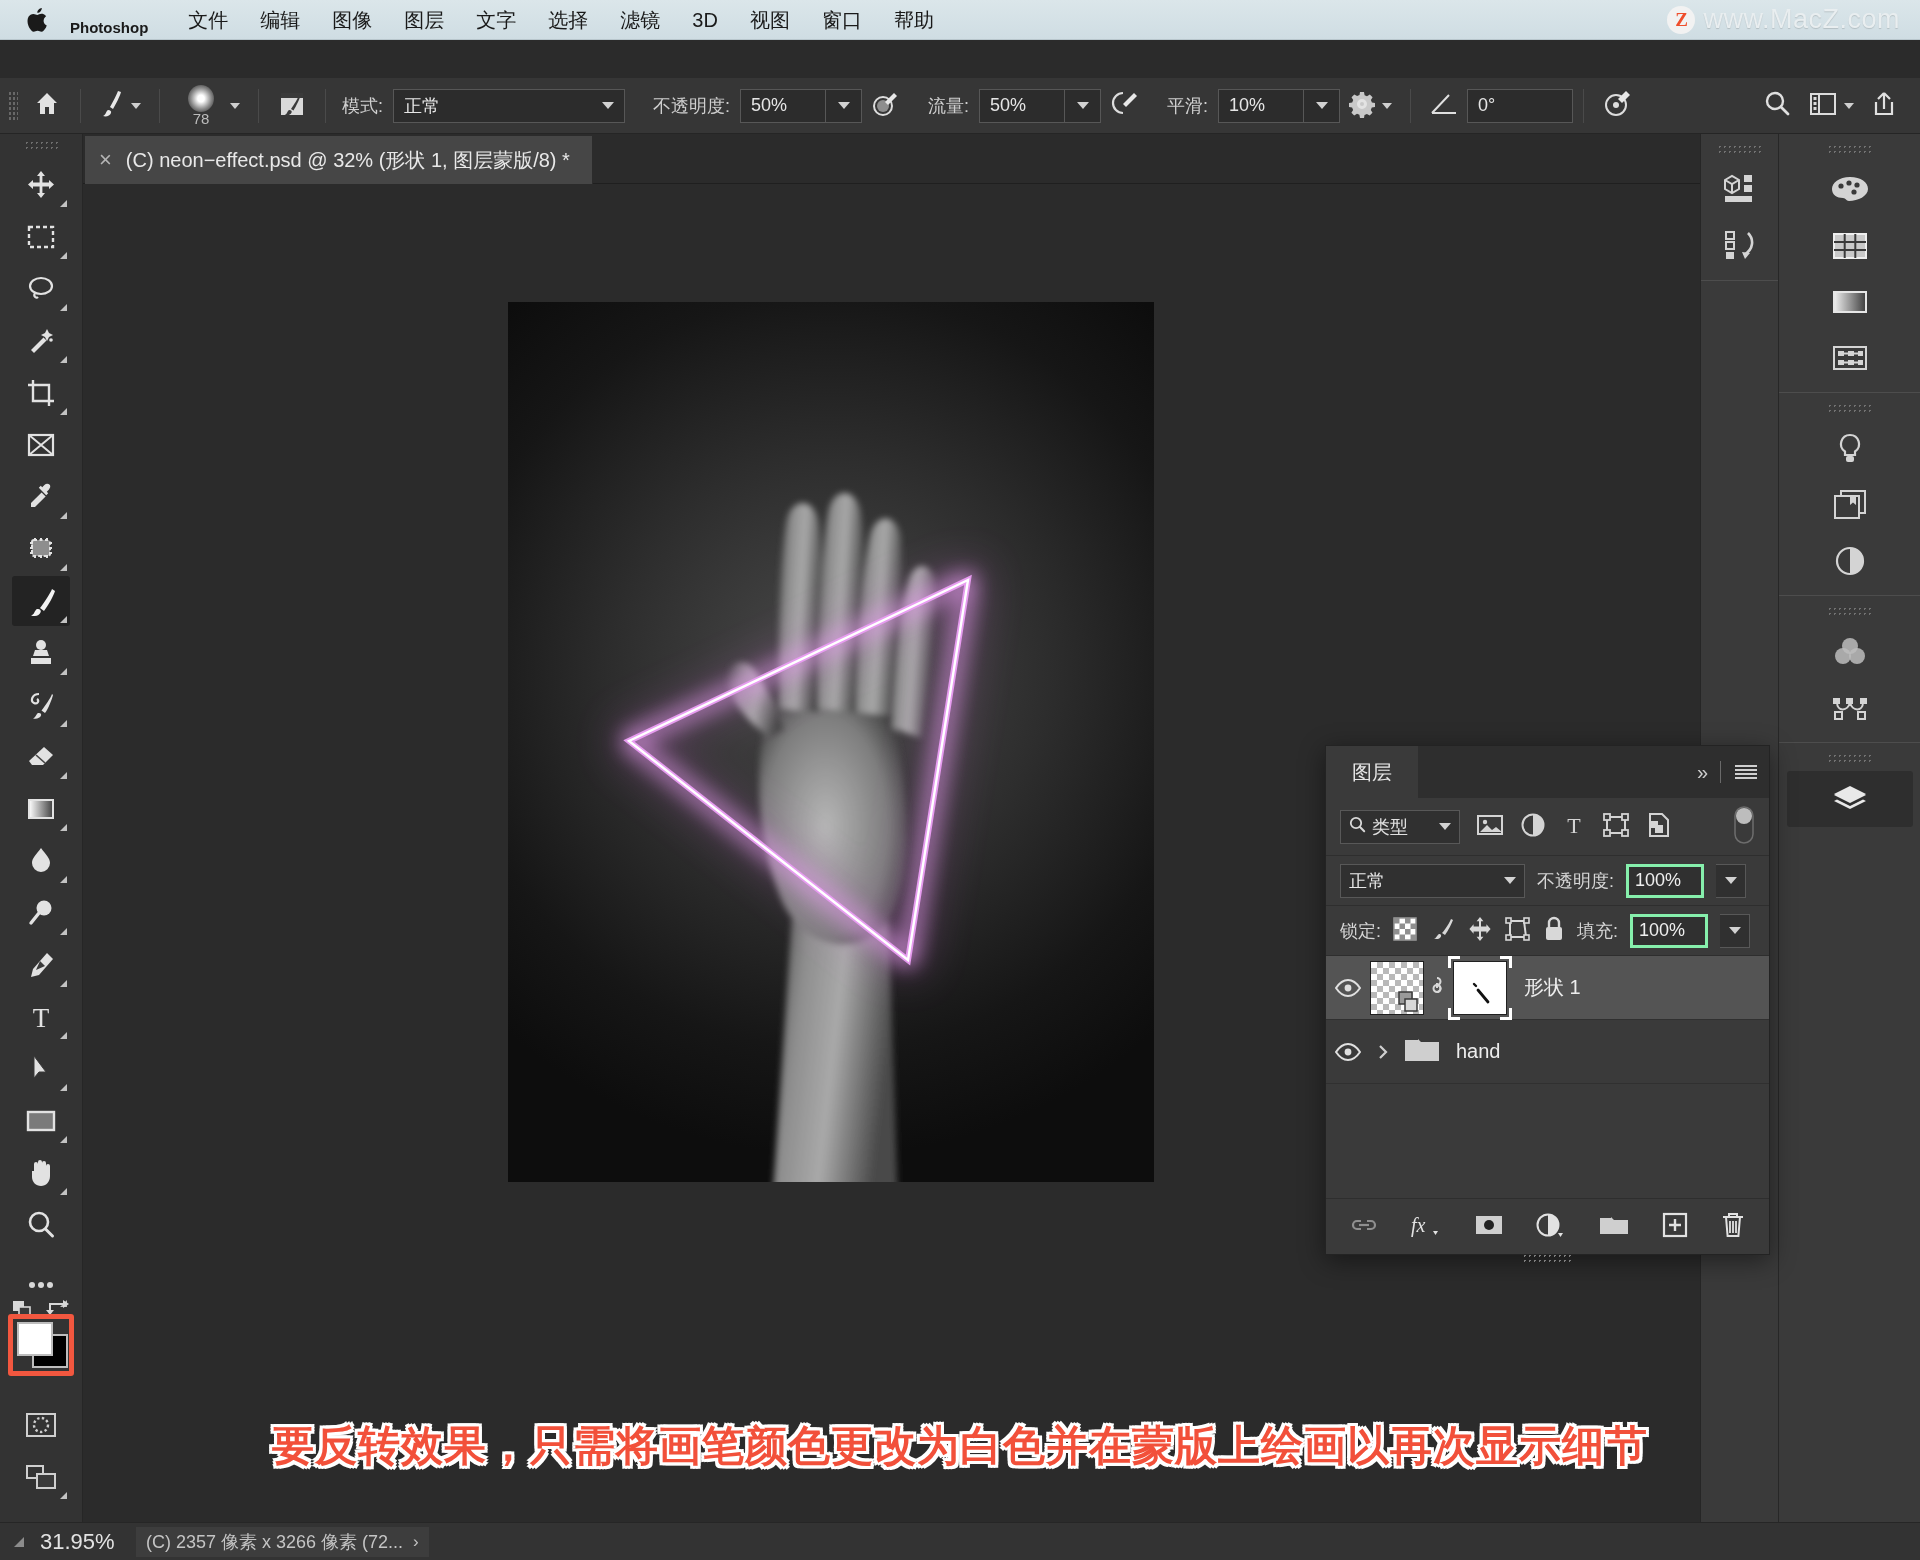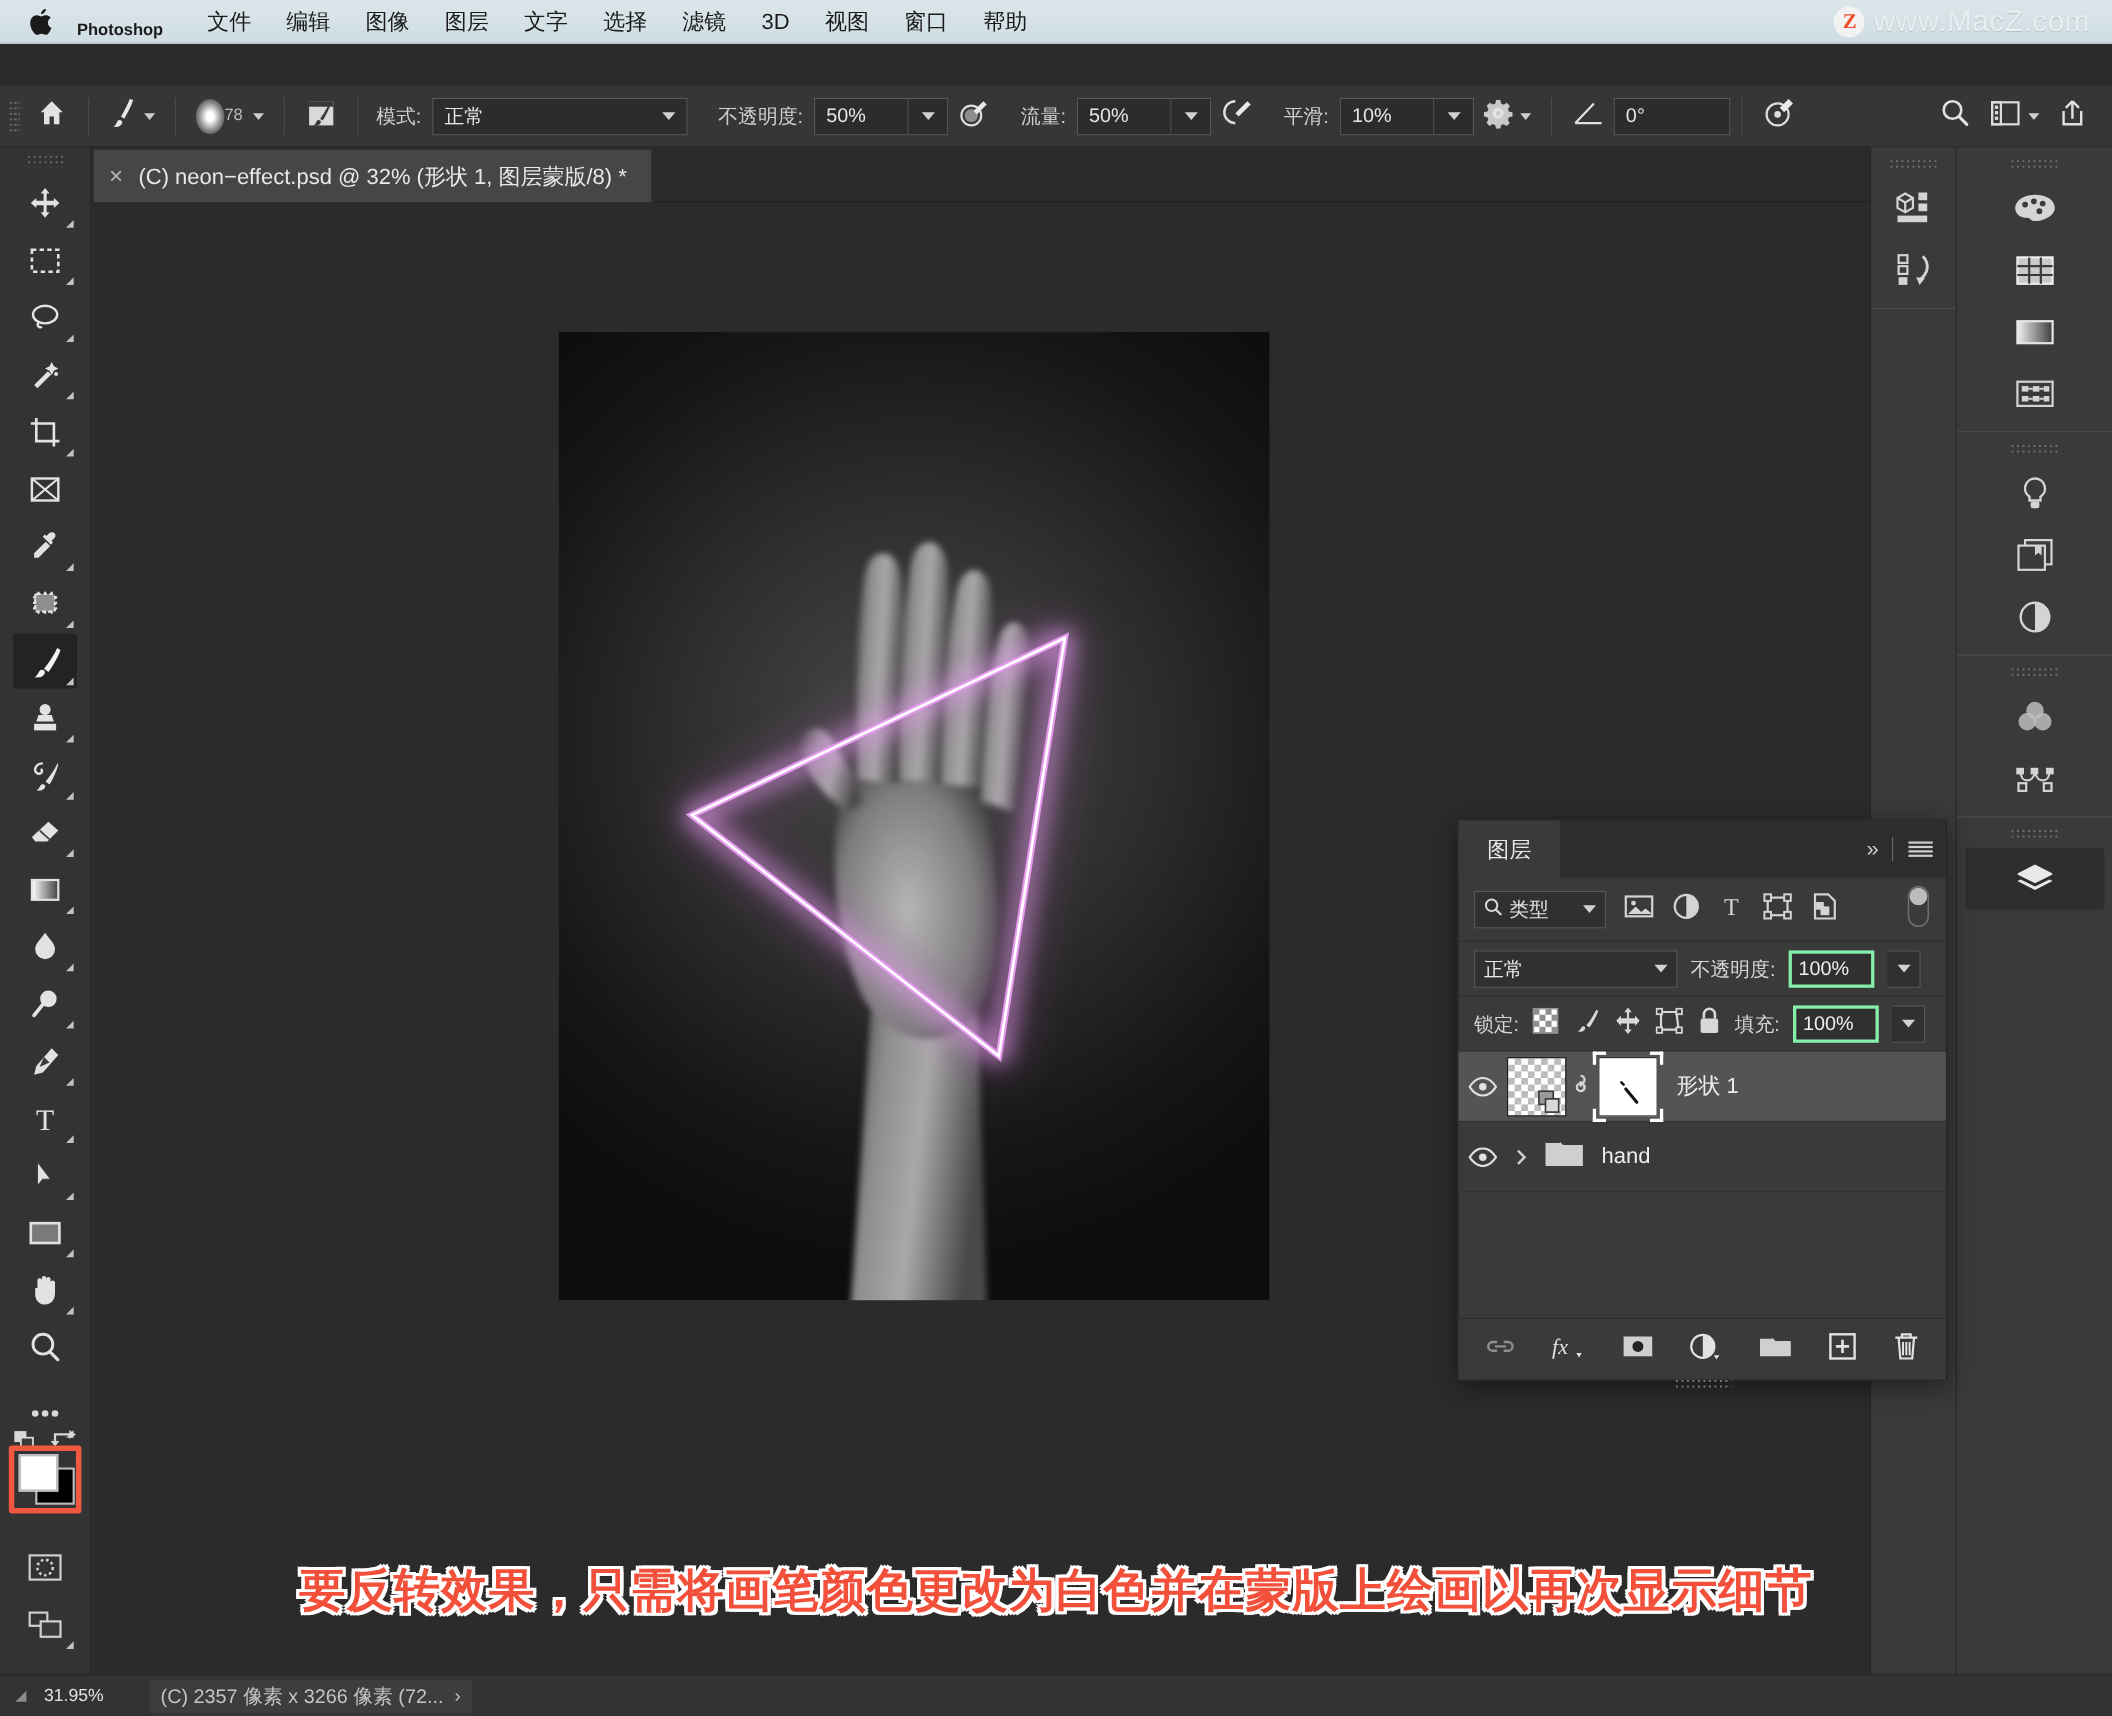--- a/index.html
+++ b/index.html
@@ -70,21 +70,21 @@
   .field.mode { width:232px; justify-content:space-between; }
   .caret-box {
     width:36px;height:34px;background:#2c2c2c;border:1px solid #575757;border-left:none;
     display:flex;align-items:center;justify-content:center;
   }
   .caret { width:0;height:0;border-left:6px solid transparent;border-right:6px solid transparent;
     border-top:7px solid #d2d2d2;}
   .small-caret { width:0;height:0;border-left:5px solid transparent;border-right:5px solid transparent;
     border-top:6px solid #cfcfcf; margin-left:6px;}
   .brush-preview {
-    width:46px;height:42px; display:flex;flex-direction:row;align-items:center;justify-content:flex-start;
+    width:46px;height:42px; display:flex;flex-direction:column;align-items:center;justify-content:flex-start;
   }
   .brush-dot {
     width:26px;height:32px;border-radius:50%;
     background:radial-gradient(ellipse at center,#ffffff 18%,#8d8d8d 55%,#3a3a3a 85%);
   }
   .brush-size { font-size:15px;color:#bcbcbc; margin-top:-2px; }
 
   
   .tabbar {
     position:absolute; left:83px; top:134px; width:1637px; height:50px;
@@ -237,21 +237,21 @@
   }
 
   
   .statusbar {
     position:absolute; left:0; bottom:0; width:1920px; height:38px;
     background:#333333; border-top:1px solid #262626;
     display:flex;align-items:center; padding-left:14px; gap:0;
   }
   .sb-grip-tri { width:0;height:0;border-left:10px solid transparent;
     border-bottom:10px solid #8c8c8c; margin-right:16px; }
-  .sb-zoom { color:#e3e3e3;font-size:16px; min-width:96px; }
+  .sb-zoom { color:#e3e3e3;font-size:22px; min-width:96px; }
   .sb-info { color:#c4c4c4;font-size:18px; display:flex;align-items:center;gap:10px;
     background:#3d3d3d; padding:3px 10px; }
   .sb-chev { color:#c4c4c4;font-size:17px; }
 </style>
 </head>
 <body>
 
 <div id="app">
 
   <div class="macbar">

